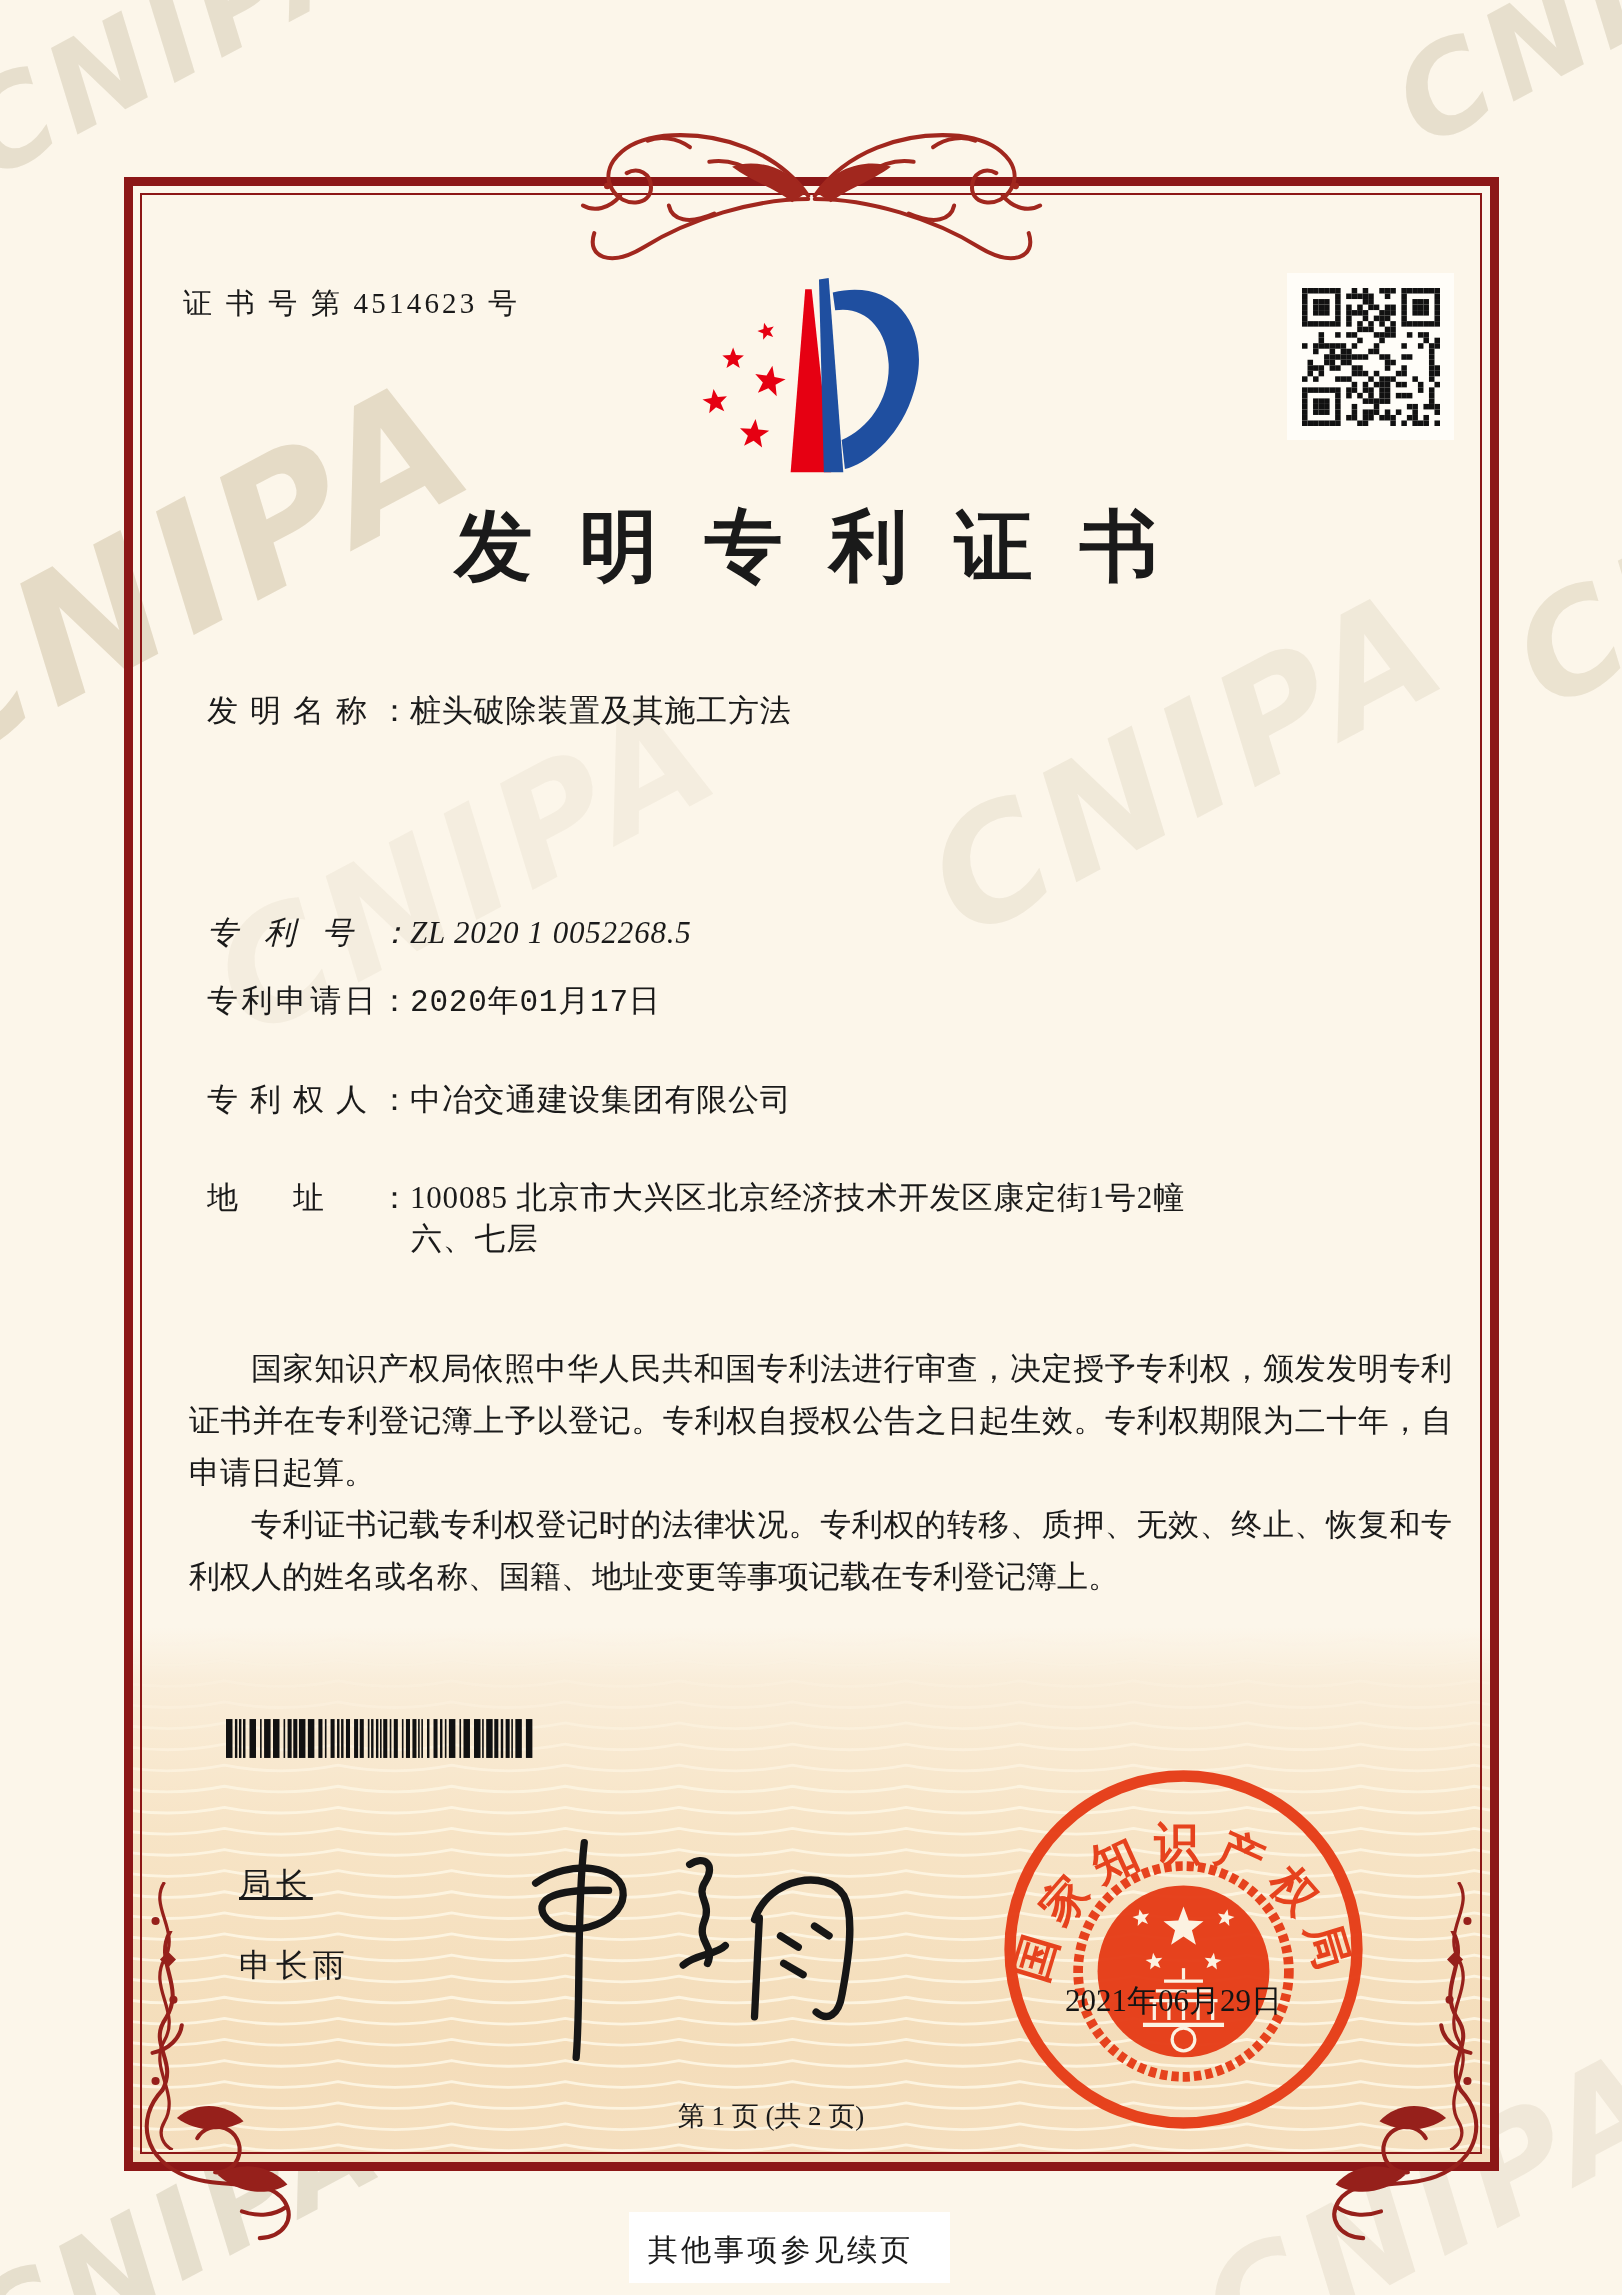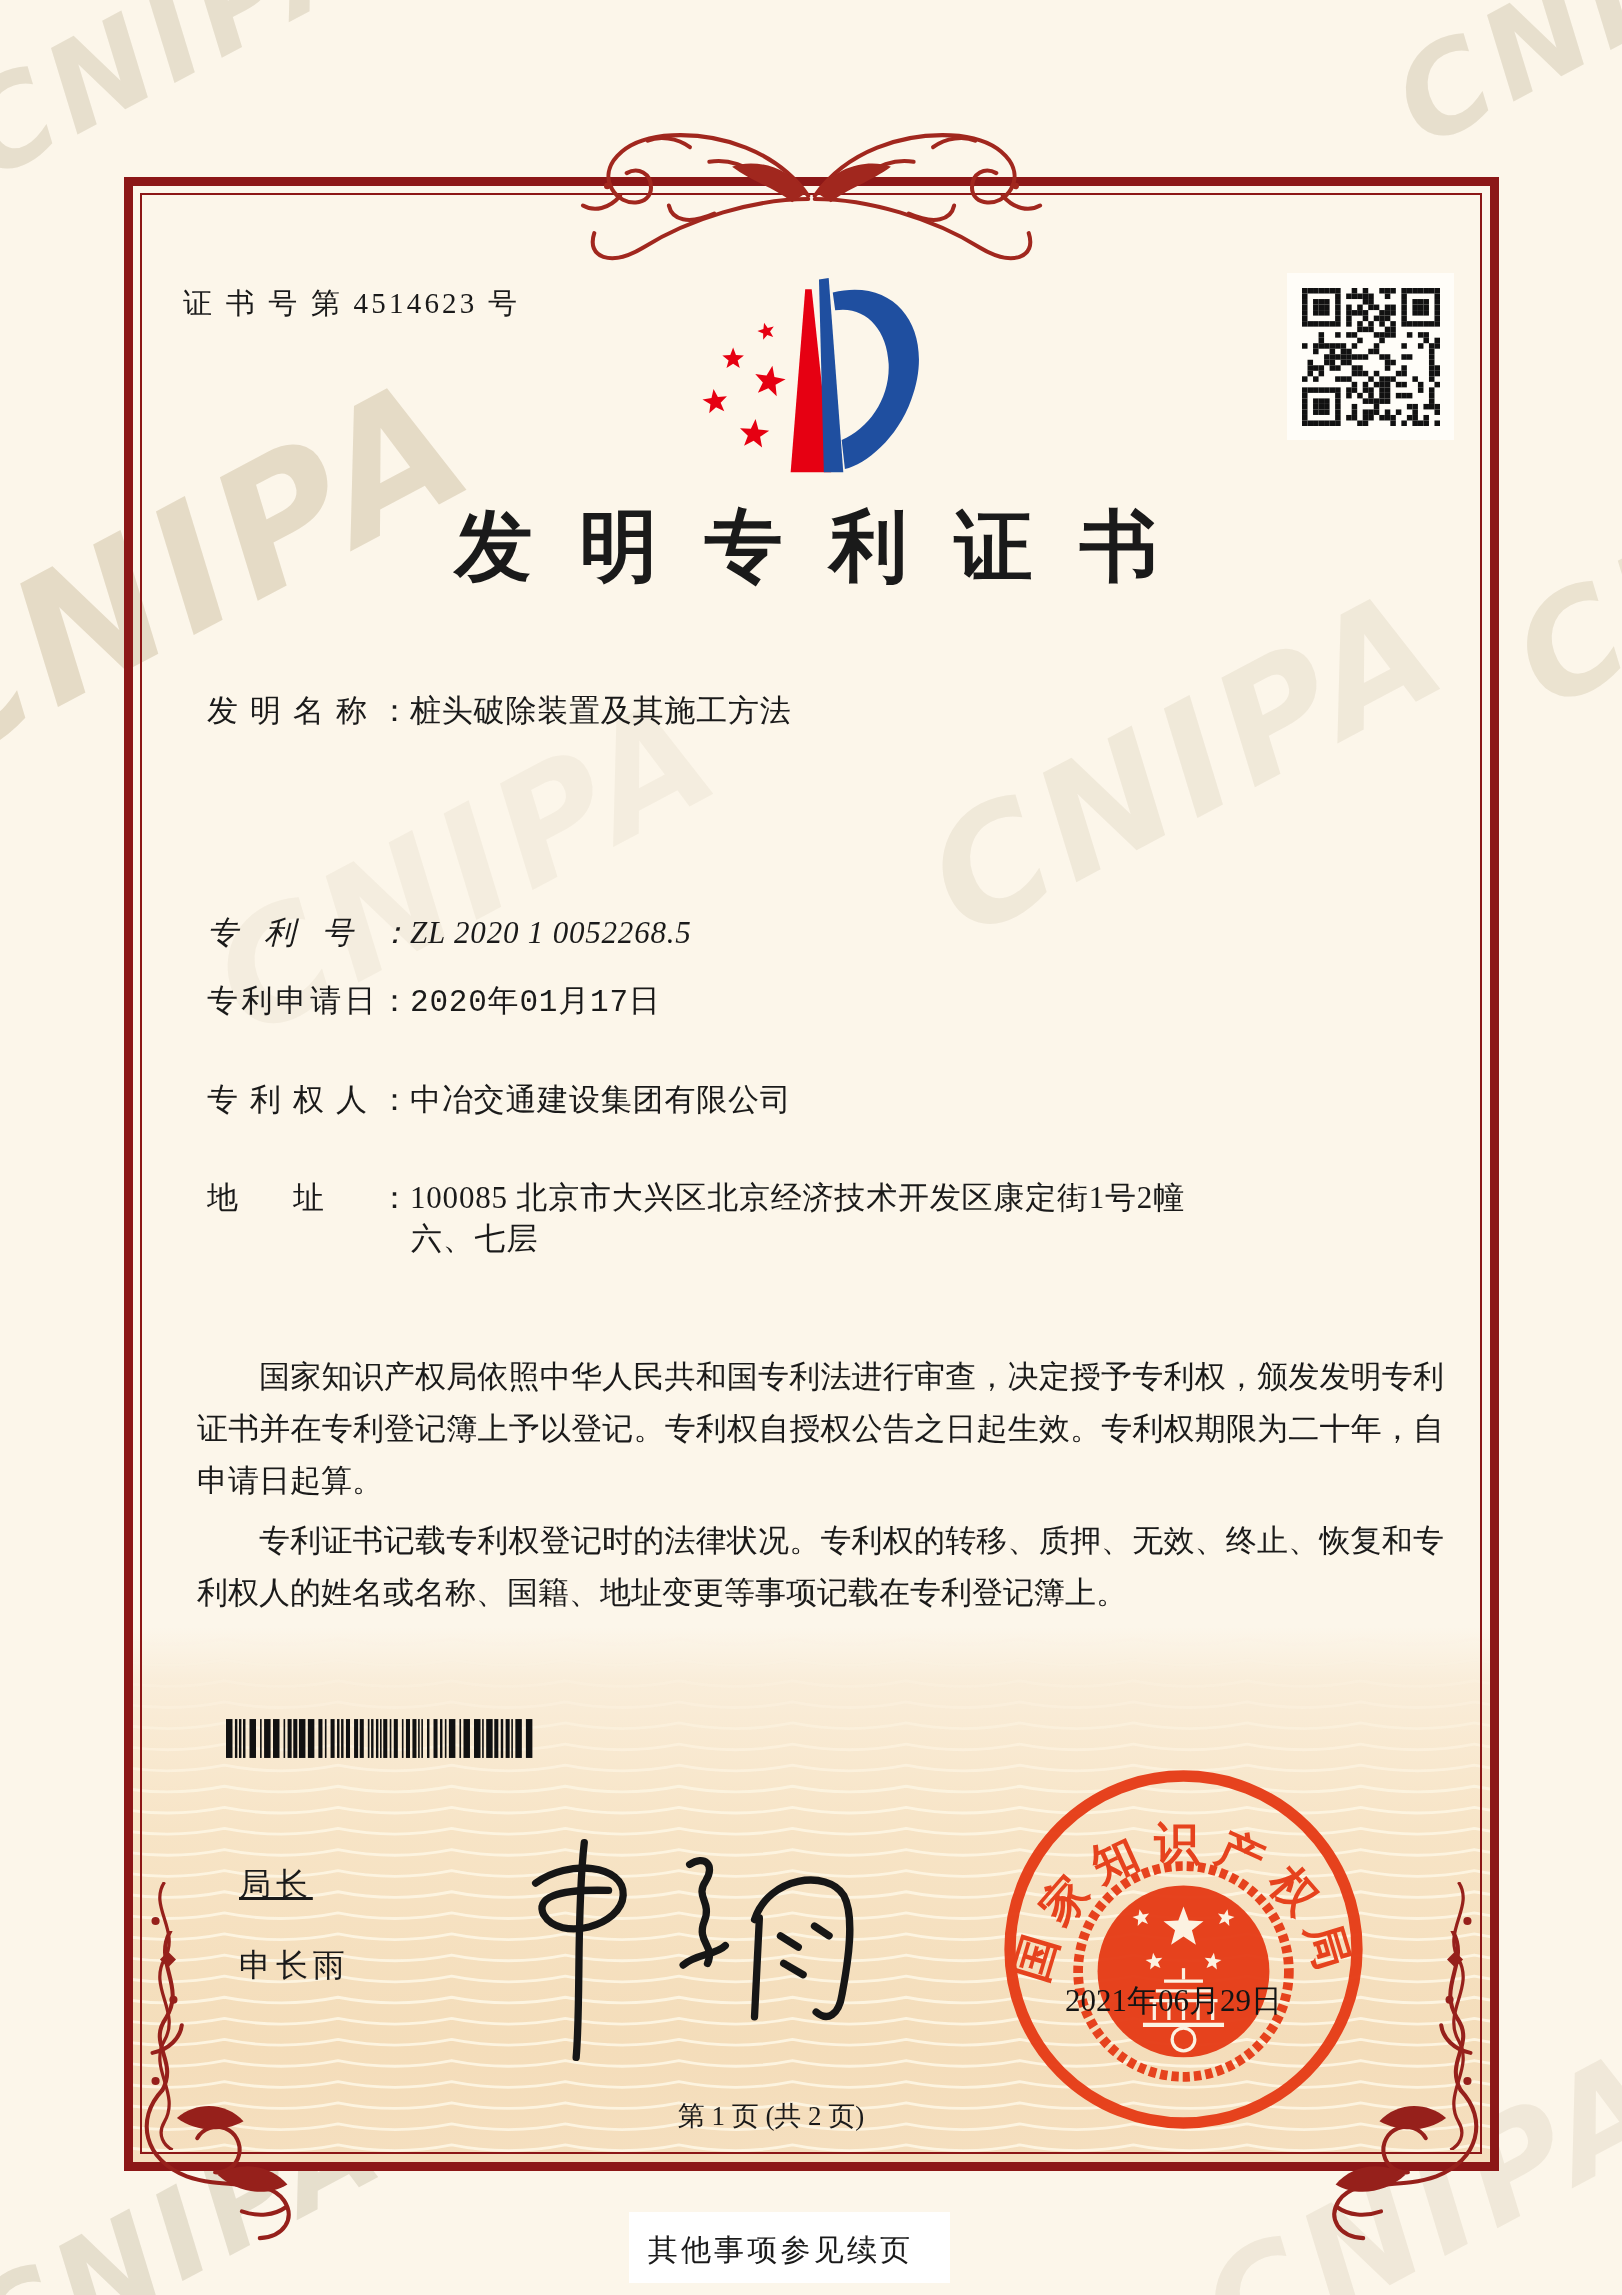--- a/index.html
+++ b/index.html
@@ -21,21 +21,21 @@
   .title{left:0;top:495px;width:1623px;text-align:center;font-size:78px;font-weight:bold;
          letter-spacing:47px;padding-left:36px;box-sizing:border-box;z-index:4;}
   .row{left:207px;width:1266px;font-size:31px;line-height:41px;z-index:4;}
   .flabel{display:inline-block;width:203px;text-align:justify;text-align-last:justify;
           vertical-align:top;}
   .fvalue{display:inline-block;vertical-align:top;letter-spacing:0.8px;}
   .addr2{margin-left:204px;}
   .pair2{position:absolute;left:649px;top:0;white-space:nowrap;}
   .bodytext{left:189px;top:1343px;width:1263px;font-size:31px;line-height:52px;
             text-align:justify;z-index:4;}
-  .bodytext p{margin:8px;text-indent:2em;}
+  .bodytext p{margin:0;text-indent:2em;}
   .signer{left:239px;font-size:32px;letter-spacing:4.9px;z-index:4;}
   .sealdate{left:1011px;top:1980px;width:325px;text-align:center;font-size:31px;
             color:#141414;z-index:6;letter-spacing:0px;}
   .pageinfo{left:0;top:2098px;width:1542px;text-align:center;font-size:27px;z-index:4;}
   .notebox{left:629px;top:2212px;width:321px;height:71px;background:#ffffff;z-index:3;}
   .notetext{left:629px;top:2230px;width:303px;text-align:center;font-size:30px;
             letter-spacing:3.2px;z-index:4;}
   .qrbox{left:1287px;top:273px;width:167px;height:167px;background:#fffdf8;z-index:4;}
   svg{display:block;}
 </style>

